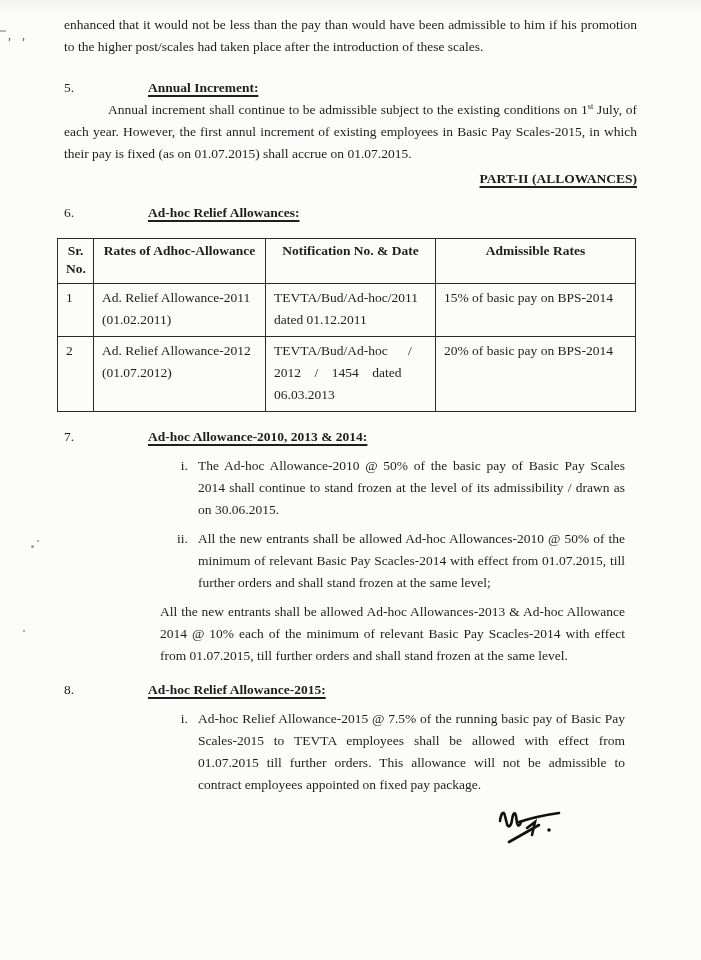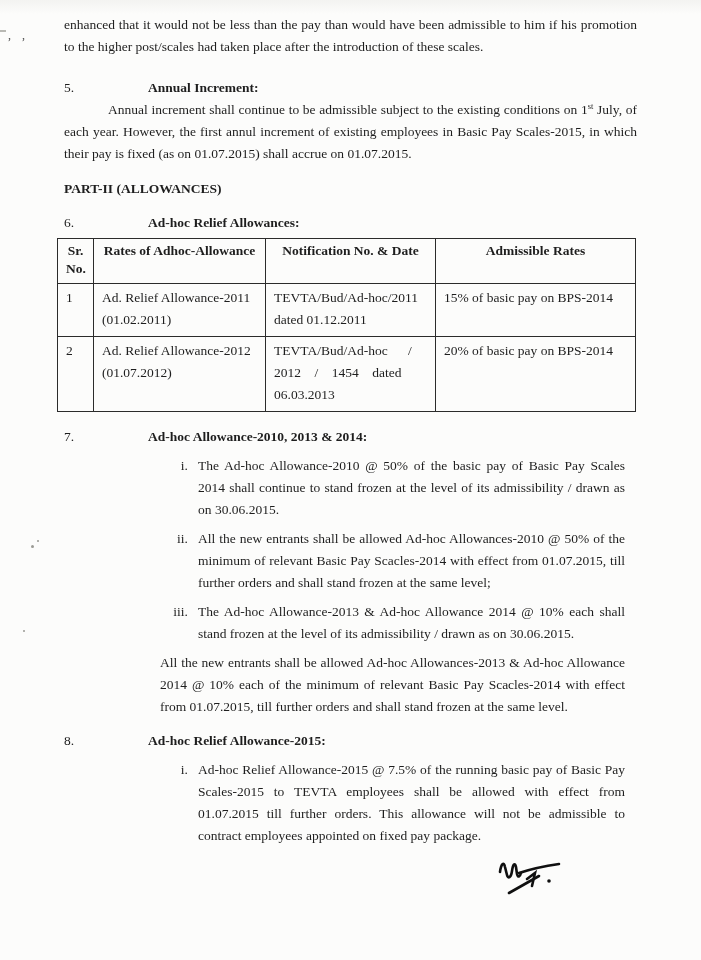--- a/index.html
+++ b/index.html
@@ -18,32 +18,34 @@
     padding:14px 64px 0 64px;
     font-size:13.5px;
     line-height:22px;
   }
   .para{ text-align:justify; margin:0; }
   .para.indent{ text-indent:44px; }
   .sec-row{ display:flex; margin:0; }
   .sec-num{ width:84px; flex:0 0 84px; }
   .sec-heading{
     font-weight:bold;
+    text-decoration:underline;
     text-decoration-thickness:1.5px;
     text-underline-offset:3px;
   }
   .center-heading{
-    text-align:left;
+    text-align:right;
     font-weight:bold;
+    text-decoration:underline;
     text-decoration-thickness:1.5px;
     text-underline-offset:3px;
-    margin:13px 0 0 0;
+    margin:3px 0 0 0;
   }
   .mt19{margin-top:19px}.mt12{margin-top:12px}.mt14{margin-top:14px}
-  .mt6{margin-top:4px}.mt2{margin-top:2px}
+  .mt6{margin-top:14px}.mt2{margin-top:2px}
   sup{ font-size:0.62em; line-height:0; }
 
   table.doc-table{
     border-collapse:collapse;
     margin-left:-7px;
     width:578px;
     table-layout:fixed;
     font-size:13.5px;
   }
   table.doc-table th, table.doc-table td{
@@ -156,24 +158,20 @@
 
   <div class="item mt2">
     <span class="item-marker">i.</span>
     <span class="item-text">The Ad-hoc Allowance-2010 @ 50% of the basic pay of Basic Pay Scales 2014 shall continue to stand frozen at the level of its admissibility / drawn as on 30.06.2015.</span>
   </div>
   <div class="item">
     <span class="item-marker">ii.</span>
     <span class="item-text">All the new entrants shall be allowed Ad-hoc Allowances-2010 @ 50% of the minimum of relevant Basic Pay Scacles-2014 with effect from 01.07.2015, till further orders and shall stand frozen at the same level;</span>
   </div>
   <div class="item">
-    <span class="item-marker">iii.</span>
-    <span class="item-text">The Ad-hoc Allowance-2013 &amp; Ad-hoc Allowance 2014 @ 10% each shall stand frozen at the level of its admissibility / drawn as on 30.06.2015.</span>
-  </div>
-  <div class="item">
     <span class="item-text">All the new entrants shall be allowed Ad-hoc Allowances-2013 &amp; Ad-hoc Allowance 2014 @ 10% each of the minimum of relevant Basic Pay Scacles-2014 with effect from 01.07.2015, till further orders and shall stand frozen at the same level.</span>
   </div>
 
   <div class="sec-row mt12">
     <span class="sec-num">8.</span>
     <span class="sec-heading">Ad-hoc Relief Allowance-2015:</span>
   </div>
 
   <div class="item mt2">
     <span class="item-marker">i.</span>

